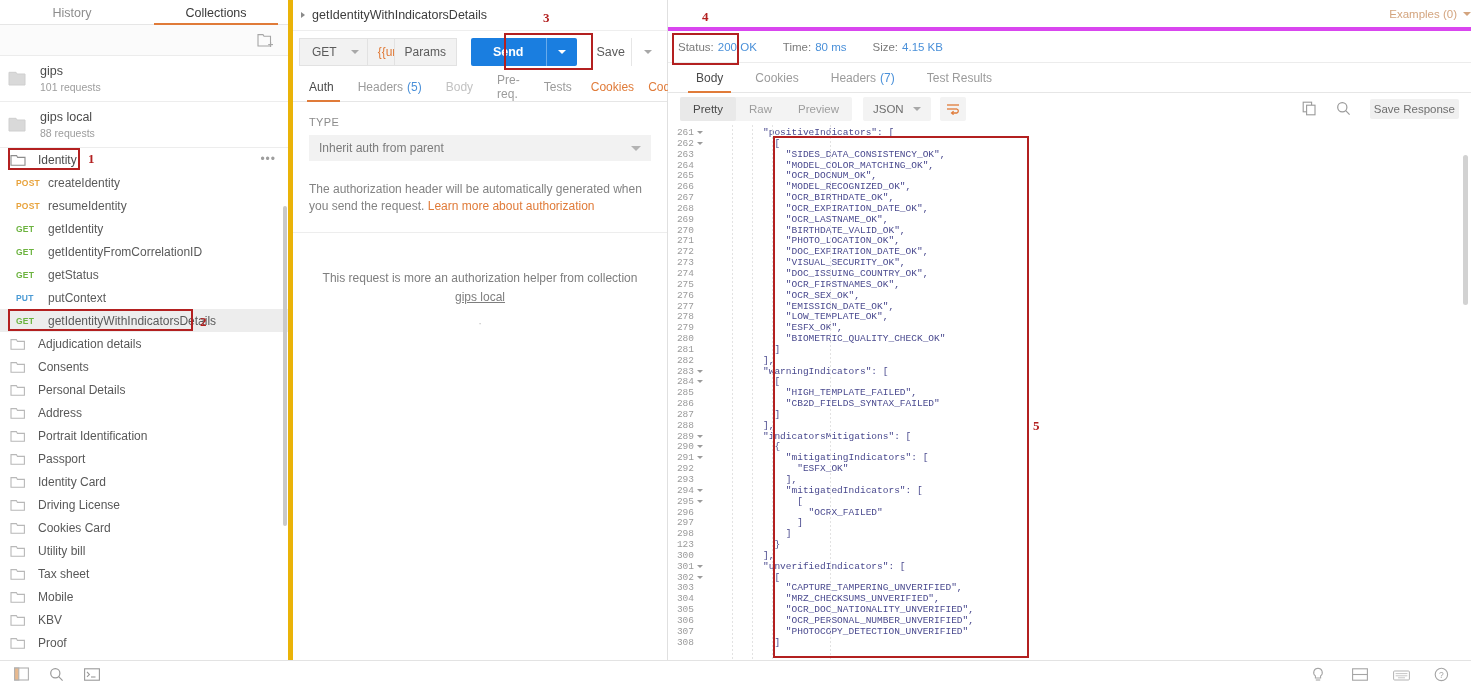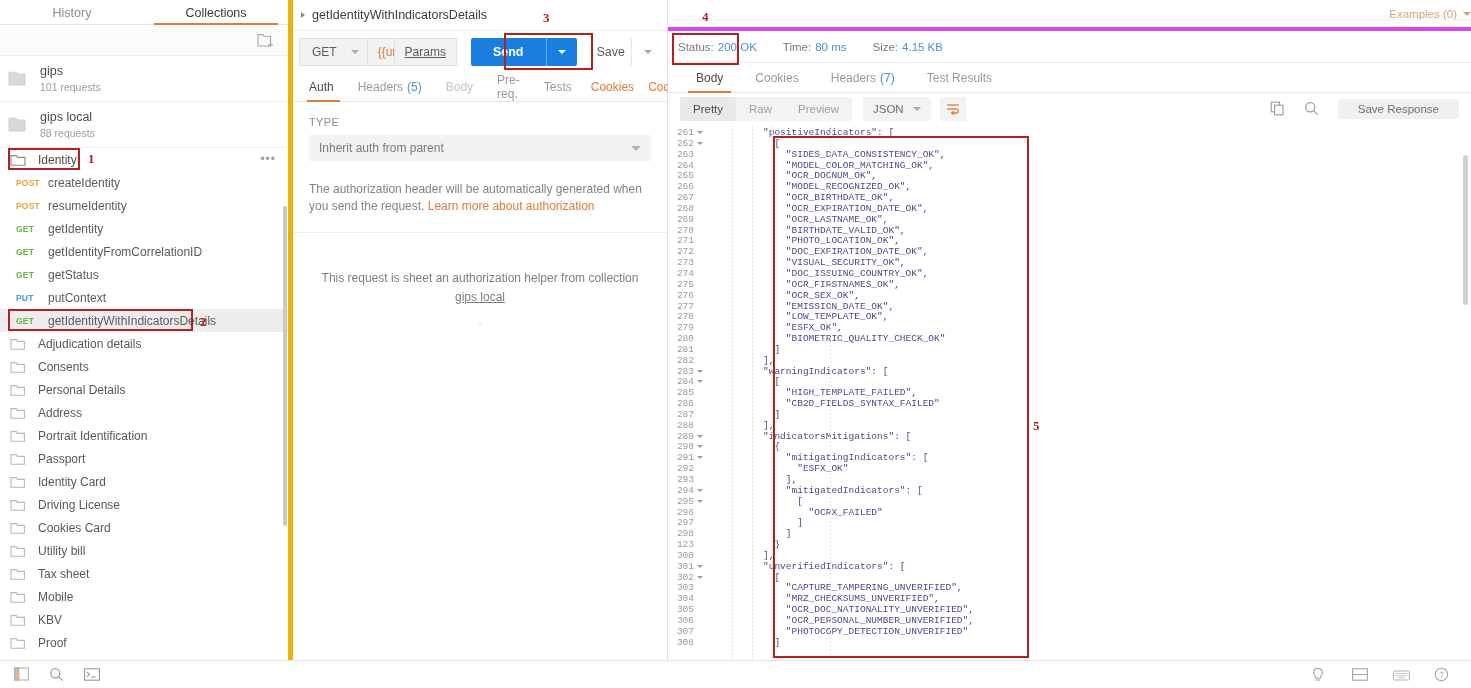--- a/index.html
+++ b/index.html
@@ -80,21 +80,21 @@
     height: 28px; display: flex; align-items: center; background: #f2f2f2;
     border: 1px solid #e2e2e2; font-size: 12px; color: #5b5b5b;
   }
   .seg-method { padding: 0 8px 0 12px; gap: 14px; border-right: none; }
   .chev {
     width: 0; height: 0; border-top: 4px solid #a8a8a8;
     border-left: 4px solid transparent; border-right: 4px solid transparent;
   }
   .seg-url { flex: 1; padding: 0 10px; border-right: none; overflow: hidden; white-space: nowrap; }
   .url-var { color: #e07b39; }
-  .seg-params { padding: 0 10px; text-decoration: underline; }
+  .seg-params { padding: 0 10px; }
   .btn-send {
     height: 28px; background: #1a7ee0; color: #fff; font-size: 12.5px; font-weight: bold;
     display: flex; align-items: center; border-radius: 2px; margin-left: 14px; cursor: pointer;
   }
   .btn-send .lbl { padding: 0 22px; }
   .btn-send .sdiv { width: 1px; height: 28px; background: rgba(255,255,255,.35); }
   .btn-send .sc { padding: 0 11px; display: flex; align-items: center; }
   .chev-w { width: 0; height: 0; border-top: 4px solid #fff; border-left: 4px solid transparent; border-right: 4px solid transparent; }
   .btn-save { height: 28px; display: flex; align-items: center; margin-left: 14px; font-size: 12.5px; color: #5b5b5b; cursor: pointer; }
   .btn-save .lbl { padding: 0 6px; }
@@ -144,21 +144,21 @@
   .rs-tab .cnt { color: #4a90d9; margin-left: 4px; }
 
   .view-bar { height: 32px; display: flex; align-items: center; padding-left: 12px; gap: 0; }
   .seg-group { display: flex; background: #f3f3f3; border-radius: 2px; height: 24px; align-items: center; }
   .vtab { font-size: 11.5px; color: #9d9d9d; padding: 0 13px; height: 24px; line-height: 24px; cursor: pointer; }
   .vtab.active { color: #4a4a4a; background: #e9e9e9; border-radius: 2px; }
   .json-sel { display: flex; align-items: center; gap: 9px; background: #f3f3f3; height: 24px; padding: 0 10px; margin-left: 11px; font-size: 11.5px; color: #6f6f6f; border-radius: 2px; cursor: pointer; }
   .wrap-btn { margin-left: 9px; width: 26px; height: 24px; background: #f3f3f3; border-radius: 2px; display:flex; align-items:center; justify-content:center; cursor:pointer; }
   .vb-spacer { flex: 1; }
   .vb-icon { width: 16px; height: 16px; margin-right: 18px; cursor: pointer; }
-  .save-resp { font-size: 11.5px; color: #6f6f6f; background: #f0f0f0; height: 20px; display: flex; align-items: center; padding: 0 20px; margin-right: 12px; border-radius: 2px; cursor: pointer; }
+  .save-resp { font-size: 11.5px; color: #6f6f6f; background: #f0f0f0; height: 20px; display: flex; align-items: center; padding: 0 4px; margin-right: 12px; border-radius: 2px; cursor: pointer; }
 
   
   .code-wrap { flex: 1; position: relative; display: flex; min-height: 0; overflow: hidden; }
   .gutter {
     width: 38px; flex: none; padding-top: 3px; text-align: right;
     font-family: "Liberation Mono", monospace; font-size: 9.5px; color: #9b9b9b;
     position: relative;
   }
   .gl { height: 10.85px; line-height: 10.85px; padding-right: 12px; position: relative; }
   .fold { position: absolute; right: 3px; top: 3px; width: 0; height: 0;
@@ -419,21 +419,21 @@
       <div class="auth-body">
         <div class="auth-label">TYPE</div>
         <div class="auth-select">
           <span>Inherit auth from parent</span>
           <span class="chev-lg"></span>
         </div>
         <div class="auth-note"><span>The authorization header will be automatically generated when you send the request. </span><span style="color:#e07b39;">Learn more about authorization</span></div>
       </div>
       <div class="auth-divider"></div>
       <div class="auth-helper">
-        <span>This request is sheet an authorization helper from collection</span><br>
+        <span>This request is more an authorization helper from collection</span><br>
         <a href="#">gips local</a>
       </div>
       <div class="auth-dot">·</div>
     </div>
 
     <div class="resp-pane">
       <div class="resp-topbar">
         <div class="examples">
           <span>Examples (0)</span>
           <span class="chev-ex"></span>

